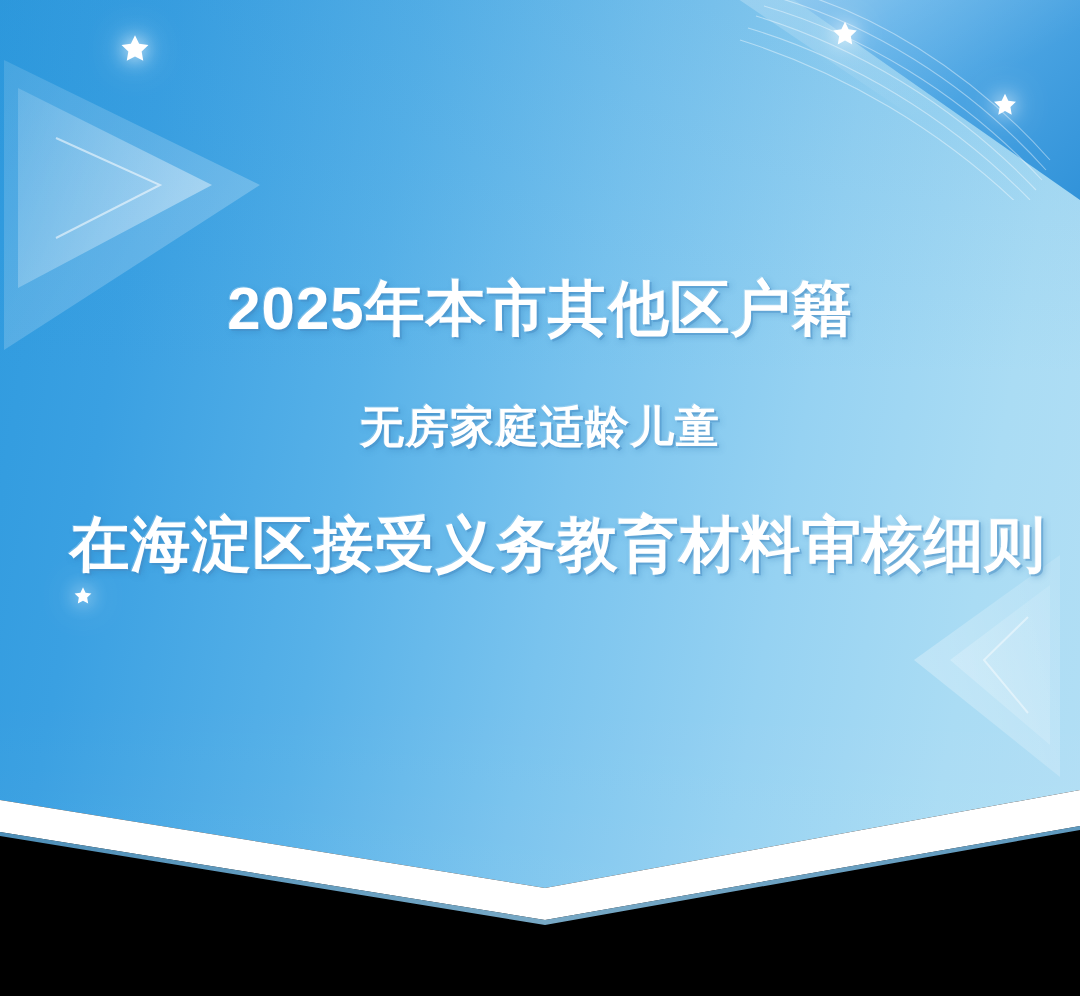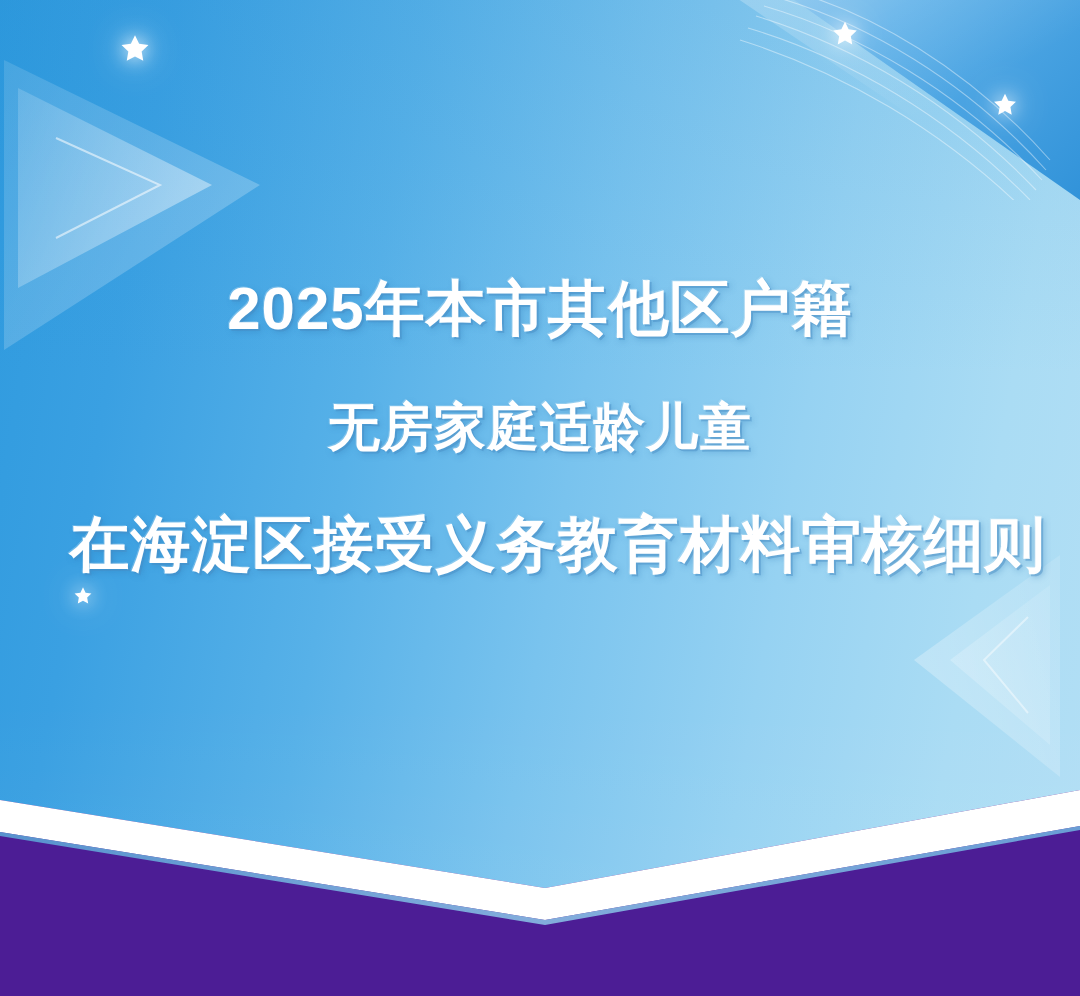--- a/index.html
+++ b/index.html
@@ -9,21 +9,21 @@
   }
   body {
     font-family: "Liberation Sans", "DejaVu Sans", sans-serif;
   }
 
   .poster {
     position: relative;
     width: 1080px;
     height: 996px;
     overflow: hidden;
-    background: #4c1d95;
+    background: #000000;
   }
 
   
   .banner-shape {
     position: absolute;
     left: 0;
     top: 0;
     width: 1080px;
     height: 996px;
     overflow: hidden;
@@ -186,21 +186,21 @@
     color: #ffffff;
     font-weight: 700;
     letter-spacing: 1px;
     text-shadow:
        2px 2px 0 rgba(70,140,195,0.45),
        3px 3px 6px rgba(45,120,180,0.35),
       -1px -1px 0 rgba(255,255,255,0.25);
     white-space: nowrap;
   }
   .title-line.l1 { font-size: 60px; line-height: 118px; }
-  .title-line.l2 { font-size: 52px; line-height: 118px; }
+  .title-line.l2 { font-size: 44px; line-height: 118px; }
   .title-line.l3 { font-size: 60px; line-height: 118px; margin-left: 35px; }
 
   
   .vbar-white {
     position: absolute;
     left: 0;
     top: 780px;
     width: 1080px;
     height: 160px;
     background: #ffffff;

